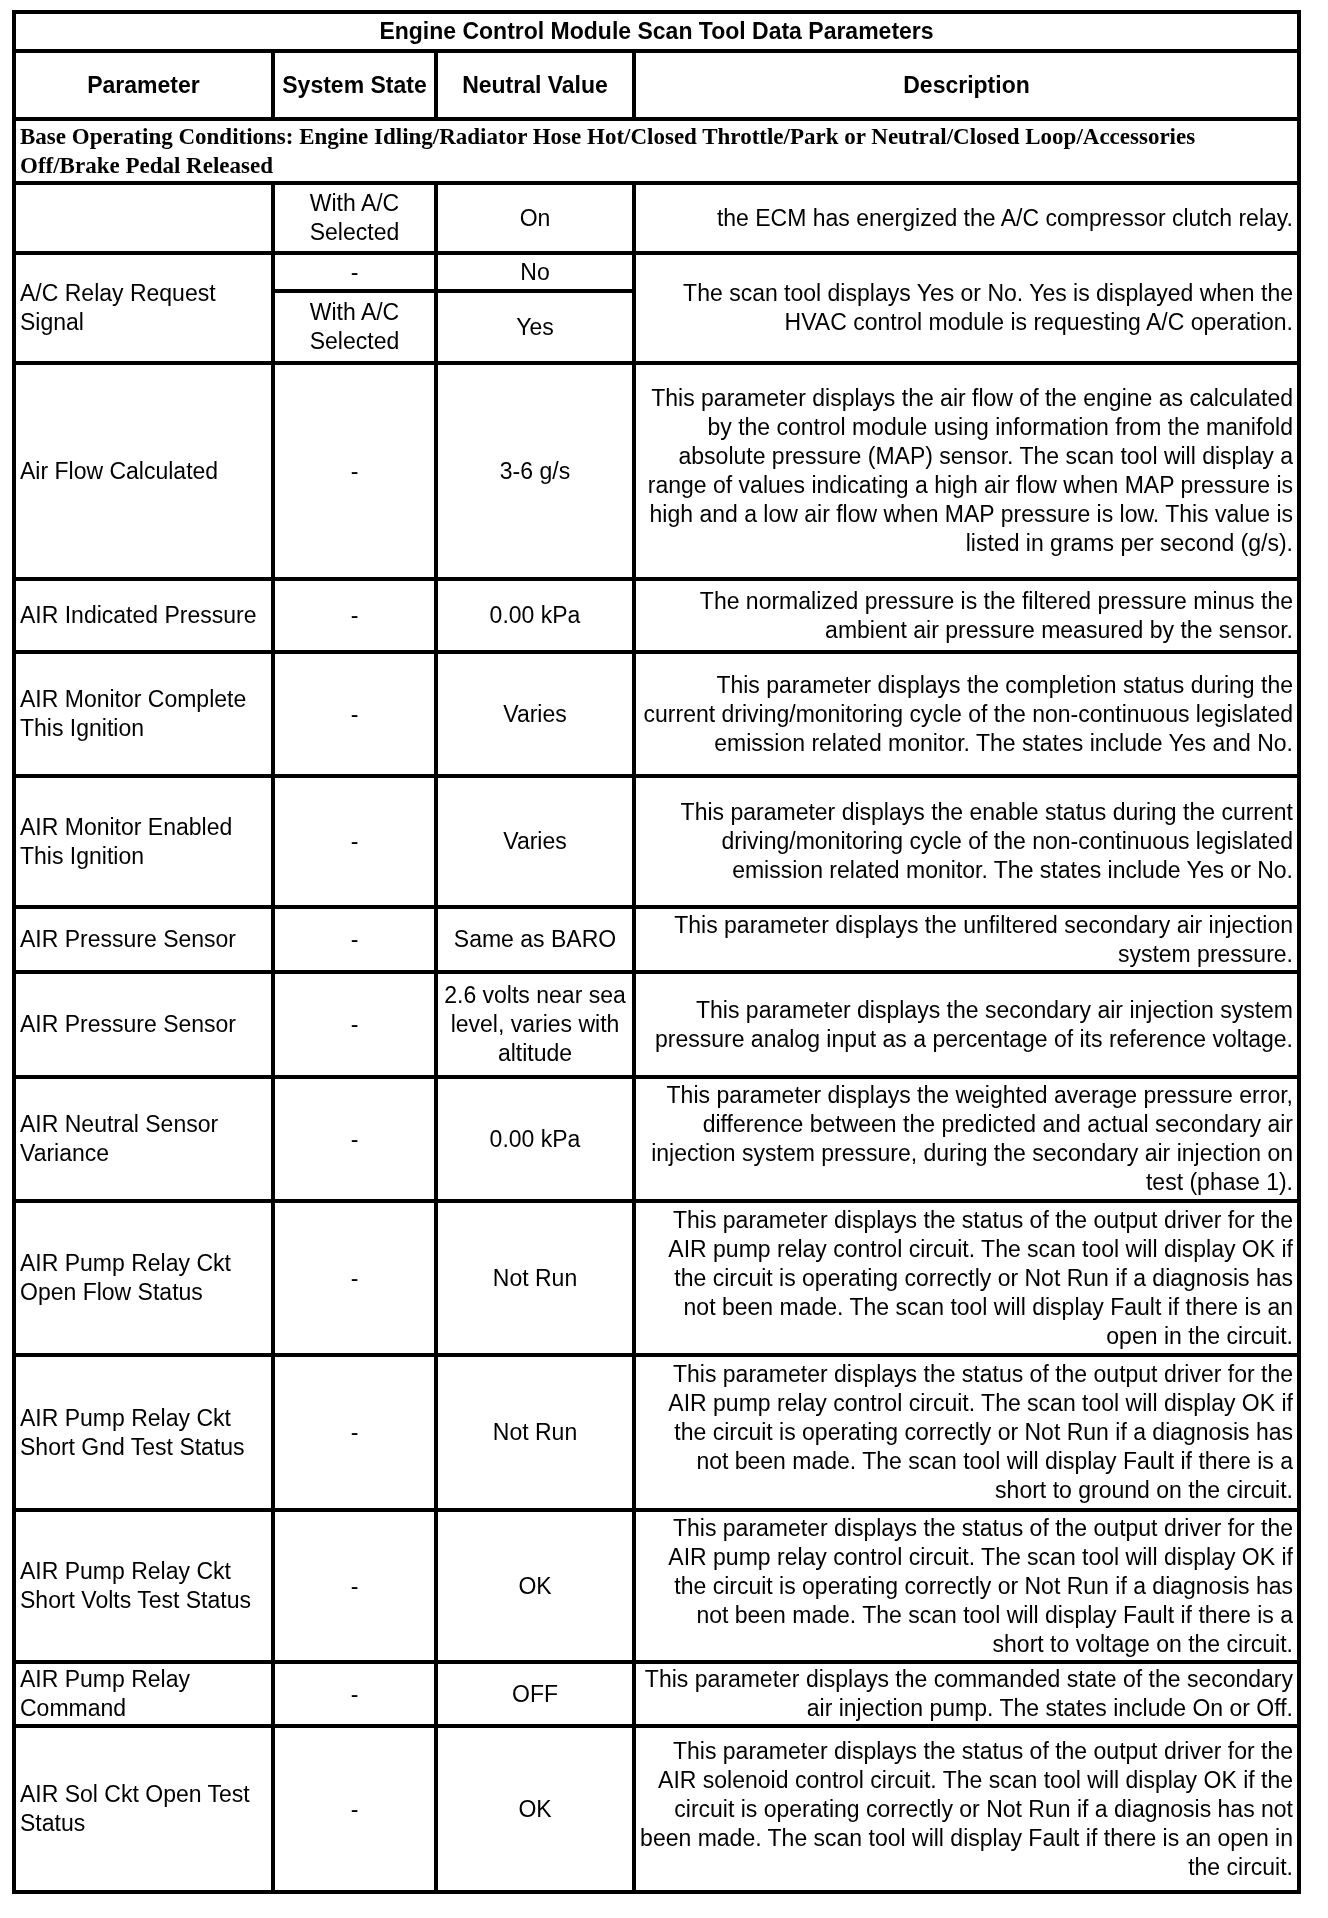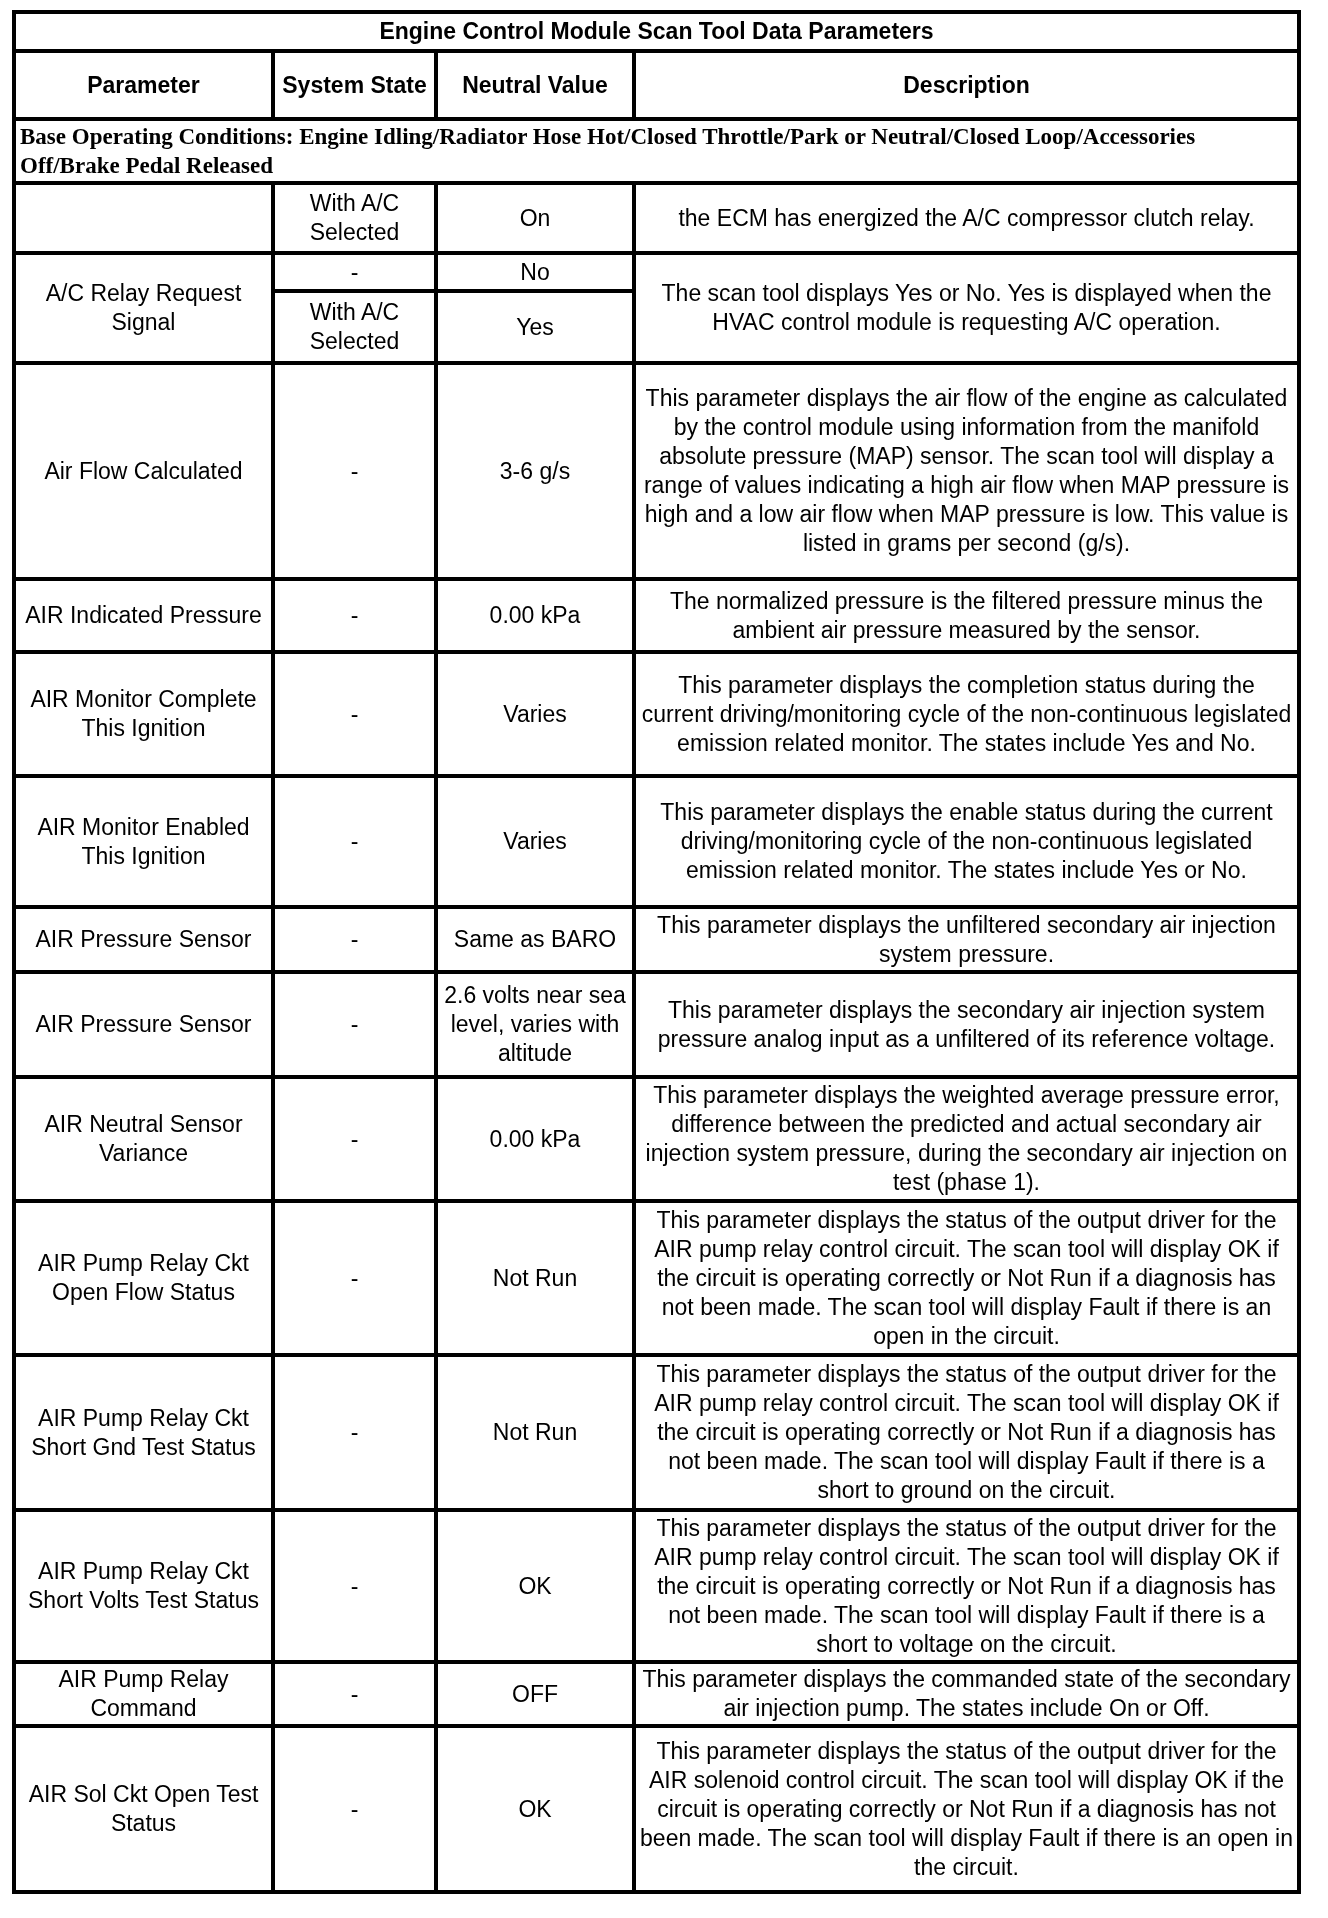--- a/index.html
+++ b/index.html
@@ -15,23 +15,23 @@
   table.scan td, table.scan th {
     border: 4px solid #000;
     padding: 0 4px;
     vertical-align: middle;
     overflow: hidden;
   }
   table.scan th { font-weight: bold; text-align: center; }
   .title-row th { height: 35px; border-width: 3px 4px 4px 4px; }
   .hdr th { height: 64px; vertical-align: bottom; padding-bottom: 3px; }
   .cond td { font-weight: bold; text-align: left; height: 60px; padding: 1px 4px; vertical-align: top; font-family: Liberation Serif, serif; }
-  td.param { text-align: center; }
+  td.param { text-align: left; }
   td.state, td.value { text-align: center; }
-  td.desc { text-align: center; vertical-align: top; padding-top: 1px; }
+  td.desc { text-align: right; vertical-align: top; padding-top: 1px; }
   td.desc.mid { vertical-align: middle; }
   col.c1 { width: 259px; }
   col.c2 { width: 163px; }
   col.c3 { width: 198px; }
   col.c4 { width: auto; }
 </style>
 </head>
 <body>
 
 <table class="scan">
@@ -107,21 +107,21 @@
       <td class="param">AIR Pressure Sensor</td>
       <td class="state">-</td>
       <td class="value">Same as BARO</td>
       <td class="desc">This parameter displays the unfiltered secondary air injection system pressure.</td>
     </tr>
 
     <tr style="height:105px">
       <td class="param">AIR Pressure Sensor</td>
       <td class="state">-</td>
       <td class="value">2.6 volts near sea level, varies with altitude</td>
-      <td class="desc">This parameter displays the secondary air injection system pressure analog input as a unfiltered of its reference voltage.</td>
+      <td class="desc">This parameter displays the secondary air injection system pressure analog input as a percentage of its reference voltage.</td>
     </tr>
 
     <tr style="height:124px">
       <td class="param">AIR Neutral Sensor Variance</td>
       <td class="state">-</td>
       <td class="value">0.00 kPa</td>
       <td class="desc">This parameter displays the weighted average pressure error, difference between the predicted and actual secondary air injection system pressure, during the secondary air injection on test (phase 1).</td>
     </tr>
 
     <tr style="height:154px">

